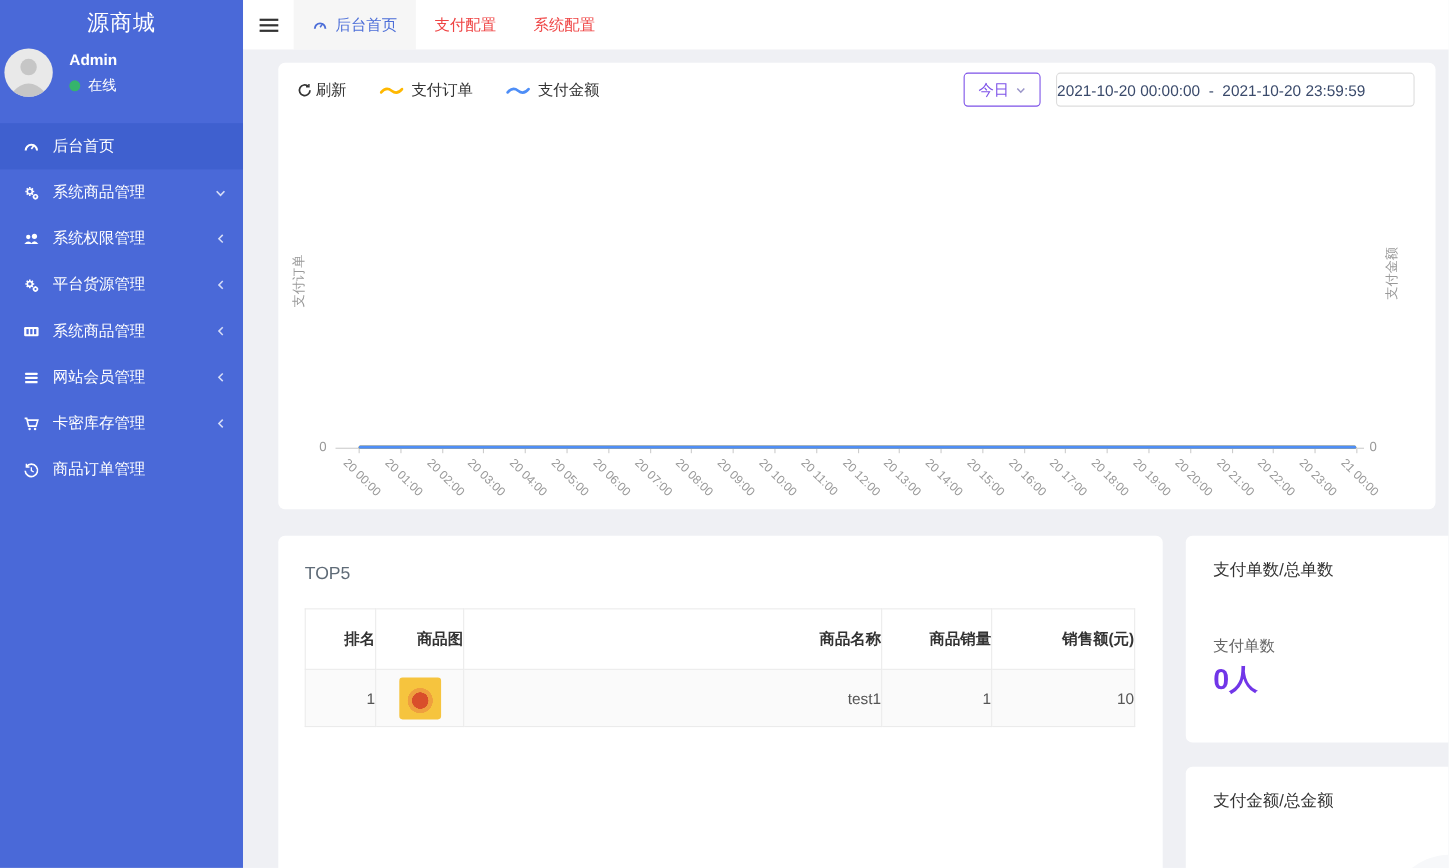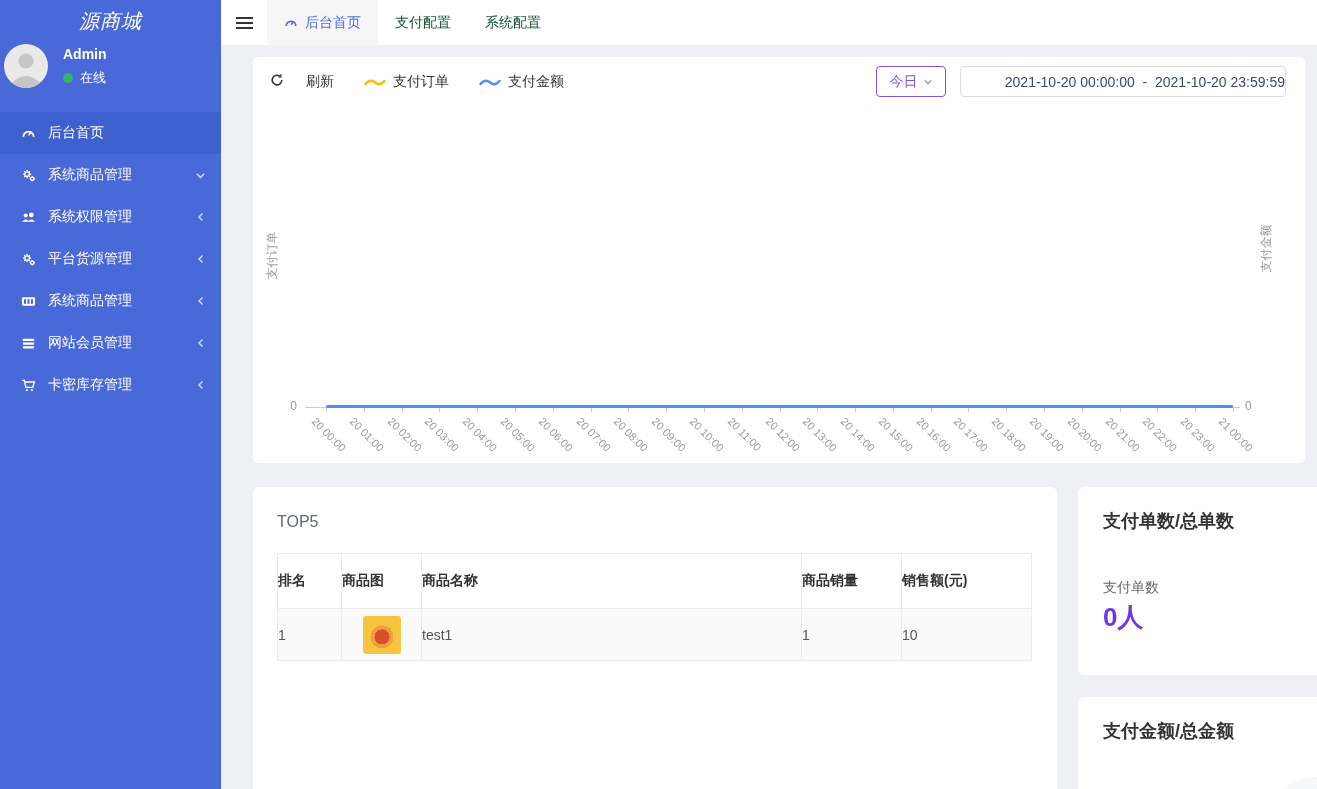--- a/index.html
+++ b/index.html
@@ -1,80 +1,80 @@
 <!DOCTYPE html>
 <html><head>
 <meta charset="utf-8">
 <style>
   * { margin:0; padding:0; box-sizing:border-box; }
   html,body { width:1317px; height:789px; overflow:hidden; }
   body { font-family:"Liberation Sans","DejaVu Sans",sans-serif; font-size:14px; background:#fff; position:relative; }
 
   
   .sidebar { position:absolute; left:0; top:0; width:221px; height:789px; background:#4a69d8; color:#fff; }
-  .logo { height:42px; line-height:42px; text-align:center; font-size:20px; letter-spacing:1px;font-style:italic; }
+  .logo { height:42px; line-height:42px; text-align:center; font-size:20px; letter-spacing:1px; }
   .user-block { position:relative; height:70px; }
   .avatar { position:absolute; left:4px; top:2px; width:44px; height:44px; border-radius:50%; background:#e9e9e9; overflow:hidden; }
   .user-name { position:absolute; left:63px; top:4px; font-weight:bold; font-size:14px; }
   .user-status { position:absolute; left:63px; top:27px; display:flex; align-items:center; font-size:13px; }
   .dot { width:10px; height:10px; border-radius:50%; background:#35b46c; margin-right:7px; }
   .search-wrap { position:relative; margin:4px 5px 12px 5px; }
   .search-input { width:100%; height:36px; border:none; outline:none; background:rgba(255,255,255,.25); border-radius:3px; color:#fff; padding:0 34px 0 12px; font-size:13px; font-family:inherit; }
   .search-input::placeholder { color:rgba(255,255,255,.95); }
   .search-icon { position:absolute; right:12px; top:11px; }
   .menu-item { height:42px; display:flex; align-items:center; padding:0 15px 0 20px; cursor:pointer; font-size:14px; }
   .menu-item.active { background:#3f60cf; }
   .mi-icon { width:17px; display:inline-flex; justify-content:center; margin-right:11px; }
   .mi-label { flex:0 0 auto; }
   .chev { margin-left:auto; display:inline-flex; opacity:.9; }
 
   
   .topbar { position:absolute; left:221px; top:0; width:1096px; height:45px; background:#fff; display:flex; align-items:stretch; }
   .hamburger { width:46px; display:flex; align-items:center; justify-content:center; cursor:pointer; }
   .hamburger .bars { width:17px; }
   .hamburger .bars div { height:2px; background:#333; margin:3px 0; }
-  .tab { line-height:45px; padding:0 17px; color:#14532d; cursor:pointer; display:flex; align-items:center; gap:7px; }
+  .tab { line-height:45px; padding:0 17px; color:#ef4444; cursor:pointer; display:flex; align-items:center; gap:7px; }
   .tab.active { background:#f6f6f6; color:#4c6ed8; }
 
   
   .content { position:absolute; left:221px; top:45px; width:1096px; height:744px; background:#eff0f4; overflow:hidden; }
   .card { position:absolute; background:#fff; border-radius:6px; }
   #chart-card { left:32px; top:12px; width:1052px; height:406px; }
   .chart-toolbar { position:absolute; left:17px; top:10px; height:30px; display:flex; align-items:center; }
-  .refresh-btn { display:flex; gap:22px; color:#333; cursor:pointer; }
+  .refresh-btn { display:flex; align-items:center; gap:3px; color:#333; cursor:pointer; }
   .legend-item { display:flex; align-items:center; gap:7px; margin-left:30px; color:#333; cursor:pointer; }
   .range-btn { position:absolute; left:623px; top:9px; width:70px; height:31px; border:1px solid #7d52e8; border-radius:4px; color:#7d52e8; background:#fff; display:flex; align-items:center; justify-content:center; gap:5px; cursor:pointer; font-size:14px; }
-  .date-input { position:absolute; left:707px; top:9px; width:326px; height:31px; border:1px solid #ddd; border-radius:4px; text-align:right; color:#3a4a6b; font-size:14px; font-family:inherit; outline:none; background:#fff; }
+  .date-input { position:absolute; left:707px; top:9px; width:326px; height:31px; border:1px solid #ddd; border-radius:4px; text-align:left; color:#3a4a6b; font-size:14px; font-family:inherit; outline:none; background:#fff; }
 
   #chart-plot { position:absolute; left:0; top:0; width:100%; height:100%; }
   .axis-line { position:absolute; height:1px; background:#ccc; }
   .axis-tick { position:absolute; width:1px; height:4px; background:#ccc; }
   .axis-label { position:absolute; font-size:11px; color:#999; white-space:nowrap; transform:rotate(45deg); transform-origin:left top; }
   .series-line { position:absolute; height:3px; border-radius:2px; }
   .zero-label { position:absolute; font-size:12px; color:#999; }
   #zero-left { left:20px; top:342px; width:24px; text-align:right; }
   #zero-right { left:992px; top:342px; }
   .axis-title { position:absolute; width:60px; text-align:center; font-size:12px; color:#999; transform:rotate(-90deg); }
   #axis-title-left { left:-11px; top:190px; }
   #axis-title-right { left:983px; top:183px; }
 
   
   #top5-card { left:32px; top:442px; width:804px; height:400px; }
   .top5-title { position:absolute; left:24px; top:26px; font-size:16px; color:#5f6b77; }
   .top5-table { position:absolute; left:24px; top:66px; width:754px; border-collapse:collapse; table-layout:fixed; }
-  .top5-table th, .top5-table td { border:1px solid #ebebeb; text-align:left; }
+  .top5-table th, .top5-table td { border:1px solid #ebebeb; text-align:right; }
   .top5-table th { height:55px; font-size:14px; color:#333; font-weight:bold; background:#fff; }
   .top5-table td { height:52px; color:#555; background:#fafafa; }
   .thumb { width:38px; height:38px; margin:0 auto; border-radius:3px;
            background:radial-gradient(circle at 50% 55%, #d94f2b 0 26%, #ef9f3e 27% 40%, #f6c43e 41% 100%); }
 
   
   #stat-card-1 { left:857px; top:442px; width:268px; height:188px; }
   #stat-card-2 { left:857px; top:652px; width:268px; height:190px; overflow:hidden; }
-  .stat-title { position:absolute; left:25px; top:22px; font-size:18px; font-weight:bold; color:#333; }
+  .stat-title { position:absolute; left:25px; top:22px; font-size:15px; font-weight:normal; color:#333; }
   .stat-label { position:absolute; left:25px; top:92px; font-size:14px; color:#666; }
   .stat-value { position:absolute; left:25px; top:113px; font-size:26px; font-weight:bold; color:#7136e8; }
   .decor-circle { position:absolute; left:185px; top:80px; width:110px; height:110px; border-radius:50%; background:#f7f8fa; }
 </style>
 </head>
 <body>
 
 <div class="sidebar">
   <div class="logo">源商城</div>
 
@@ -198,20 +198,30 @@
         </svg>
       </span>
       <span class="mi-label">卡密库存管理</span>
       <span class="chev">
         <svg width="10" height="10" viewBox="0 0 10 10" fill="none" stroke="rgba(255,255,255,.85)" stroke-width="1.4">
             <polyline points="6.5,1.5 3,5 6.5,8.5"></polyline>
           </svg>
       </span>
     </div>
 
+    <div class="menu-item">
+      <span class="mi-icon">
+        <svg viewBox="0 0 16 16" width="15" height="15" fill="none" stroke="#fff" stroke-width="1.6">
+          <path d="M3.2 4.5 A6 6 0 1 1 2 8.5"></path>
+          <path d="M3.2 1.8v3h3" stroke-width="1.4"></path>
+          <path d="M8 5.2v3.2l2.3 1.3" stroke-width="1.3"></path>
+        </svg>
+      </span>
+      <span class="mi-label">商品订单管理</span>
+    </div>
 
 
 
   </div>
 </div>
 
 <div class="topbar">
   <div class="hamburger">
     <div class="bars">
         <div></div>

